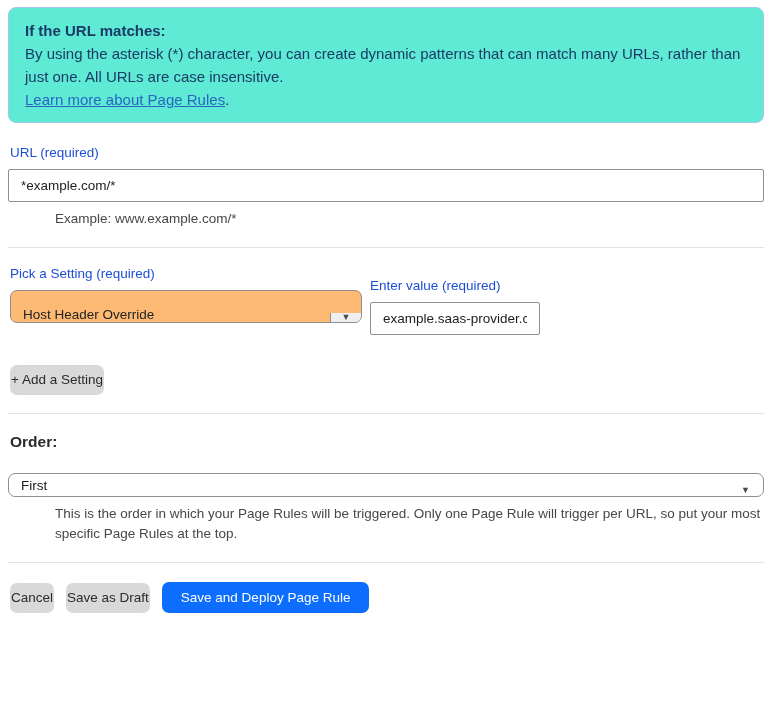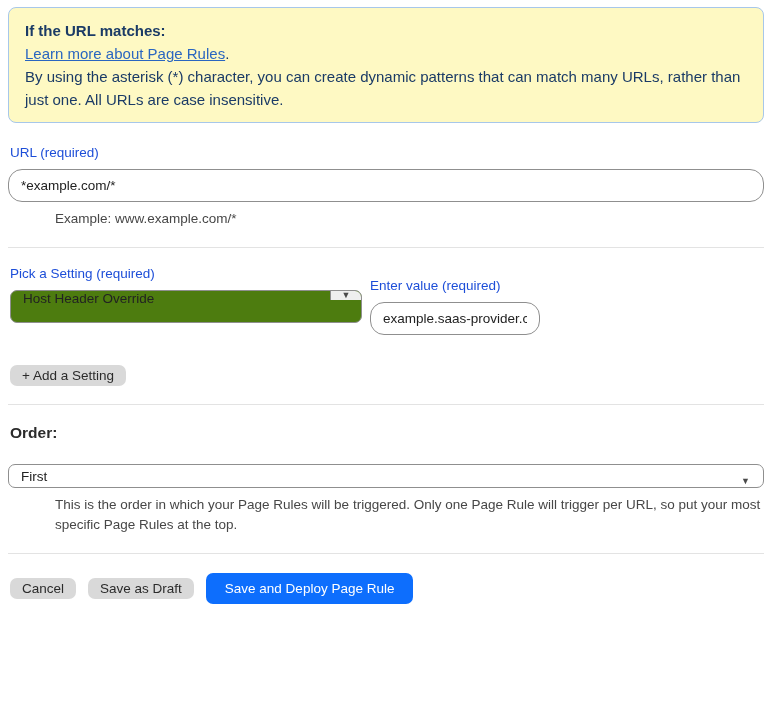--- a/index.html
+++ b/index.html
@@ -12,52 +12,52 @@
   .container { padding: 7px 10px 0 10px; }
 
   
   .page-title {
     font-size: 20px; font-weight: bold; color: #1f1f1f;
     letter-spacing: -0.2px; margin: 0 0 14px 0; line-height: 28px;
   }
 
   
   .info-box {
-    background: #fef9c3; border: 1px solid #a7c7ea; border-radius: 8px;
+    background: #5eead4; border: 1px solid #a7c7ea; border-radius: 8px;
     padding: 11px 16px; color: #1b3b66; font-size: 15px; line-height: 23px;
     margin: 0 -2px 22px -2px;
   }
   .info-box .info-heading { font-weight: bold; }
   .info-box a {
     color: #2a66c0; text-decoration: underline; cursor: pointer;
   }
 
   
   .field-label { font-size: 13.5px; color: #1d4ed8; margin-bottom: 8px; line-height: 16px; }
   .text-input {
     display: block; width: 100%; height: 33px;
-    border: 1px solid #8f8f8f; border-radius: 14px;
+    border: 1px solid #8f8f8f; border-radius: 2px;
     padding: 12px 12px; font-size: 13.5px; color: #222222;
     font-family: "Liberation Sans", sans-serif; background: #ffffff; outline: none;
   }
   .full-bleed { margin-left: -2px; margin-right: -2px; width: calc(100% + 4px); }
   .helper-text { font-size: 13.5px; color: #474747; margin-top: 7px; line-height: 20px; margin-left: 45px; }
 
   .divider { border: none; border-top: 1px solid #e3e3e3; margin: 18px -2px; }
 
   .section-heading { font-size: 15.5px; font-weight: bold; color: #2b2b2b; margin-bottom: 22px; line-height: 19px; }
 
   
   .settings-row { display: flex; align-items: flex-start; }
   .setting-col { width: 352px; }
   .value-col { margin-left: 8px; margin-top: 12px; width: 170px; }
 
   .select-control {
-    display: flex; align-items: flex-start; height: 33px;
-    border: 1px solid #8f8f8f; border-radius: 7px; background: #4d7c0f;
+    display: flex; align-items: flex-end; height: 33px;
+    border: 1px solid #8f8f8f; border-radius: 7px; background: #fdba74;
     overflow: hidden; cursor: pointer;
   }
   .select-control .select-text {
     flex: 1; display: flex; align-items: center; padding: 0 12px;
     font-size: 13.5px; color: #222222; white-space: nowrap;
   }
   .select-control .select-arrow-seg {
     width: 31px; background: #efefef; border-left: 1px solid #8f8f8f;
     display: flex; align-items: center; justify-content: center;
   }
@@ -68,41 +68,41 @@
     position: relative; display: flex; align-items: center;
     height: 24px; border: 1px solid #8f8f8f; border-radius: 7px;
     background: #ffffff; padding: 0 12px; font-size: 13.5px; color: #222222;
     cursor: pointer;
   }
   .order-select .caret { position: absolute; right: 13px; top: 12px; }
 
   
   .btn {
     display: inline-flex; align-items: center; justify-content: center;
-    height: 21px; border: none; border-radius: 7px; padding: 0 12px;
+    height: 30px; border: none; border-radius: 7px; padding: 0 1px;
     font-size: 13.5px; font-family: "Liberation Sans", sans-serif;
     cursor: pointer; line-height: 1;
   }
   .btn-gray { background: #d9d9d9; color: #2b2b2b; }
   .btn-blue { color: #ffffff; padding: 0 19px; height: 31px; }
 
   .add-setting-btn { margin-top: 30px; }
 
   .footer-row { display: flex; align-items: center; gap: 12px; margin-top: 19px; }
 </style>
 </head>
 <body>
 
 <div class="container">
 
 
   <div class="info-box">
     <div class="info-heading">If the URL matches:</div>
+    <div><span>By using the asterisk (*) character, you can create dynamic patterns that can match many URLs, rather than just one. All URLs are case insensitive.</span></div>
     <div><a>Learn more about Page Rules</a><span>.</span></div>
-    <div><span>By using the asterisk (*) character, you can create dynamic patterns that can match many URLs, rather than just one. All URLs are case insensitive.</span></div>
   </div>
 
   <div class="field-label">URL (required)</div>
   <input type="text" class="text-input full-bleed" value="*example.com/*" style="">
   <div class="helper-text">Example: www.example.com/*</div>
 
   <hr class="divider">
 
 
   <div class="settings-row">

